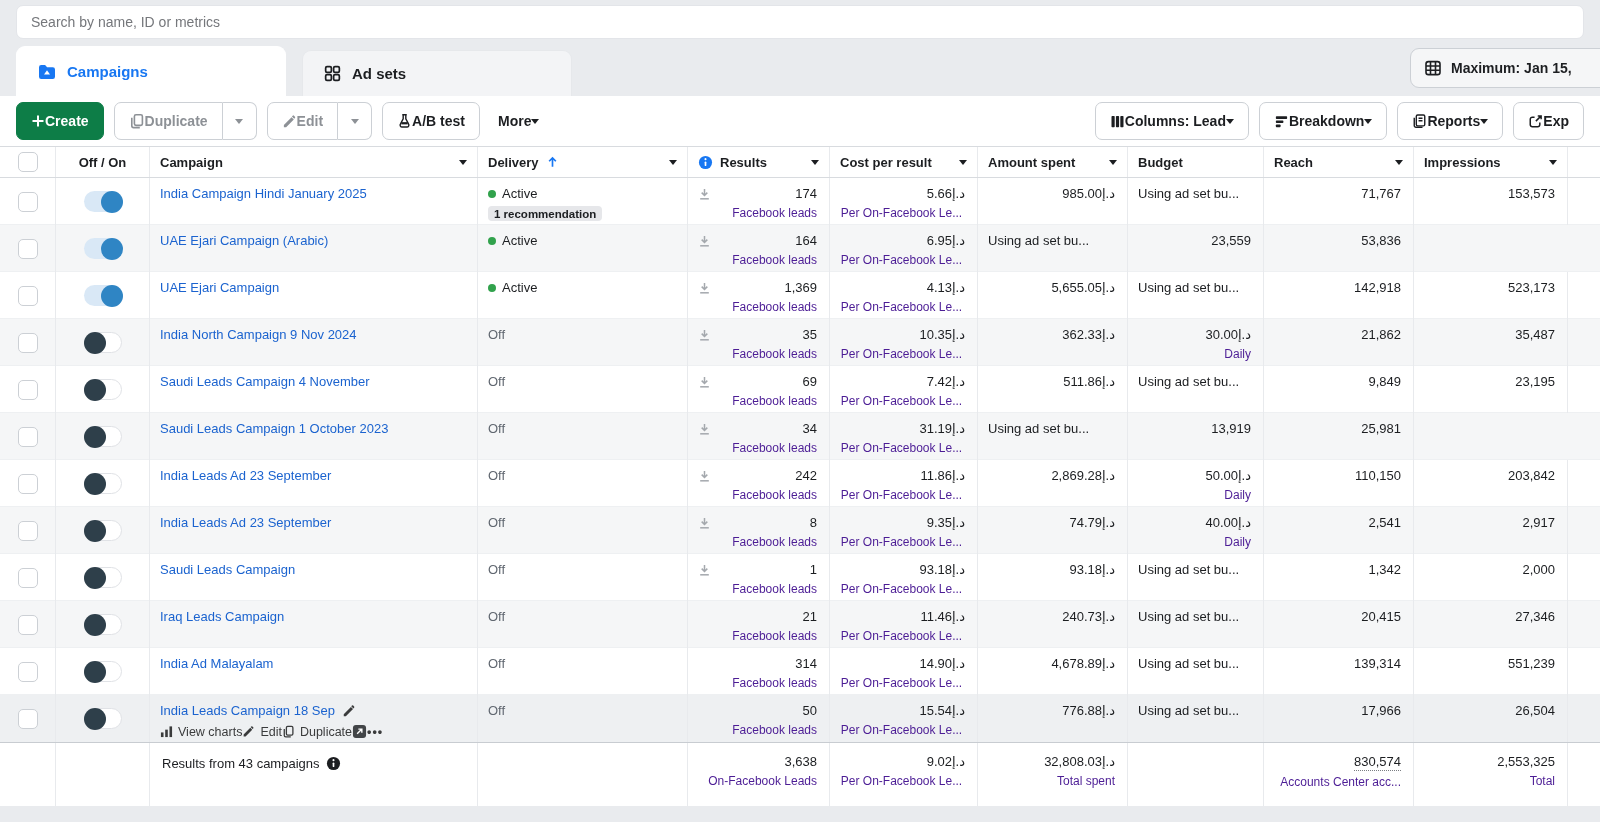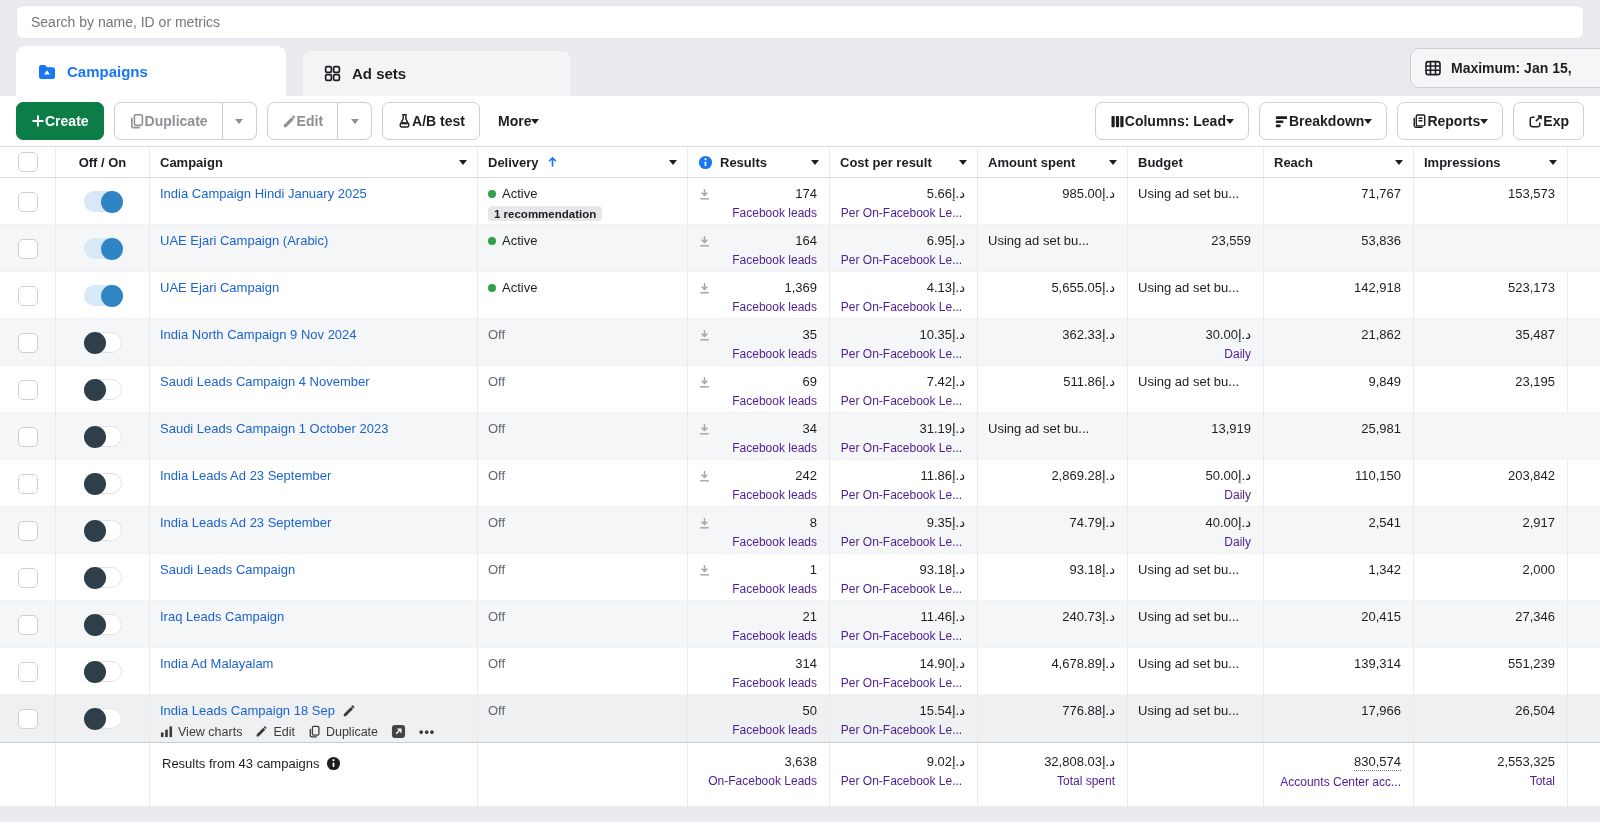--- a/index.html
+++ b/index.html
@@ -55,21 +55,21 @@
 
   .toggle { width:38px; height:21px; border-radius:11px; position:relative; display:inline-block; cursor:pointer; }
   .toggle.on { background:#d9e8f6; }
   .toggle.on .knob { position:absolute; right:-1px; top:-0.5px; width:22px; height:22px; border-radius:50%; background:#2f85c4; }
   .toggle.off { background:#fff; border:1px solid #e0e2e6; }
   .toggle.off .knob { position:absolute; left:-1px; top:-1.5px; width:22px; height:22px; border-radius:50%; background:#2e3f4a; }
 
   .c-camp { padding:8px 10px 0 10px; font-size:13px; }
   .clink { color:#1b63cf; white-space:nowrap; cursor:pointer; }
   .nrow { display:flex; align-items:center; gap:7px; white-space:nowrap; }
-  .actions { display:flex; align-items:center; gap:13px; margin-top:6px; font-size:12.5px; color:#3a3b3c; font-weight:400; }
+  .actions { display:flex; align-items:center; gap:0; margin-top:6px; font-size:12.5px; color:#3a3b3c; font-weight:400; }
   .actions .act { display:inline-flex; align-items:center; gap:5px; cursor:pointer; white-space:nowrap; }
   .dots { font-weight:700; letter-spacing:1px; color:#3a3b3c; }
 
   .c-del { padding:8px 10px 0 10px; font-size:13px; }
   .dstat { display:flex; align-items:center; gap:6px; }
   .dot { width:8px; height:8px; border-radius:50%; background:#31a24c; display:inline-block; }
   .offtxt { color:#606770; }
   .badge { display:inline-block; margin-top:5px; background:#e6e7ea; border-radius:4px; padding:1.5px 6px;
     font-size:11.5px; font-weight:700; color:#1c1e21; white-space:nowrap; }
 

